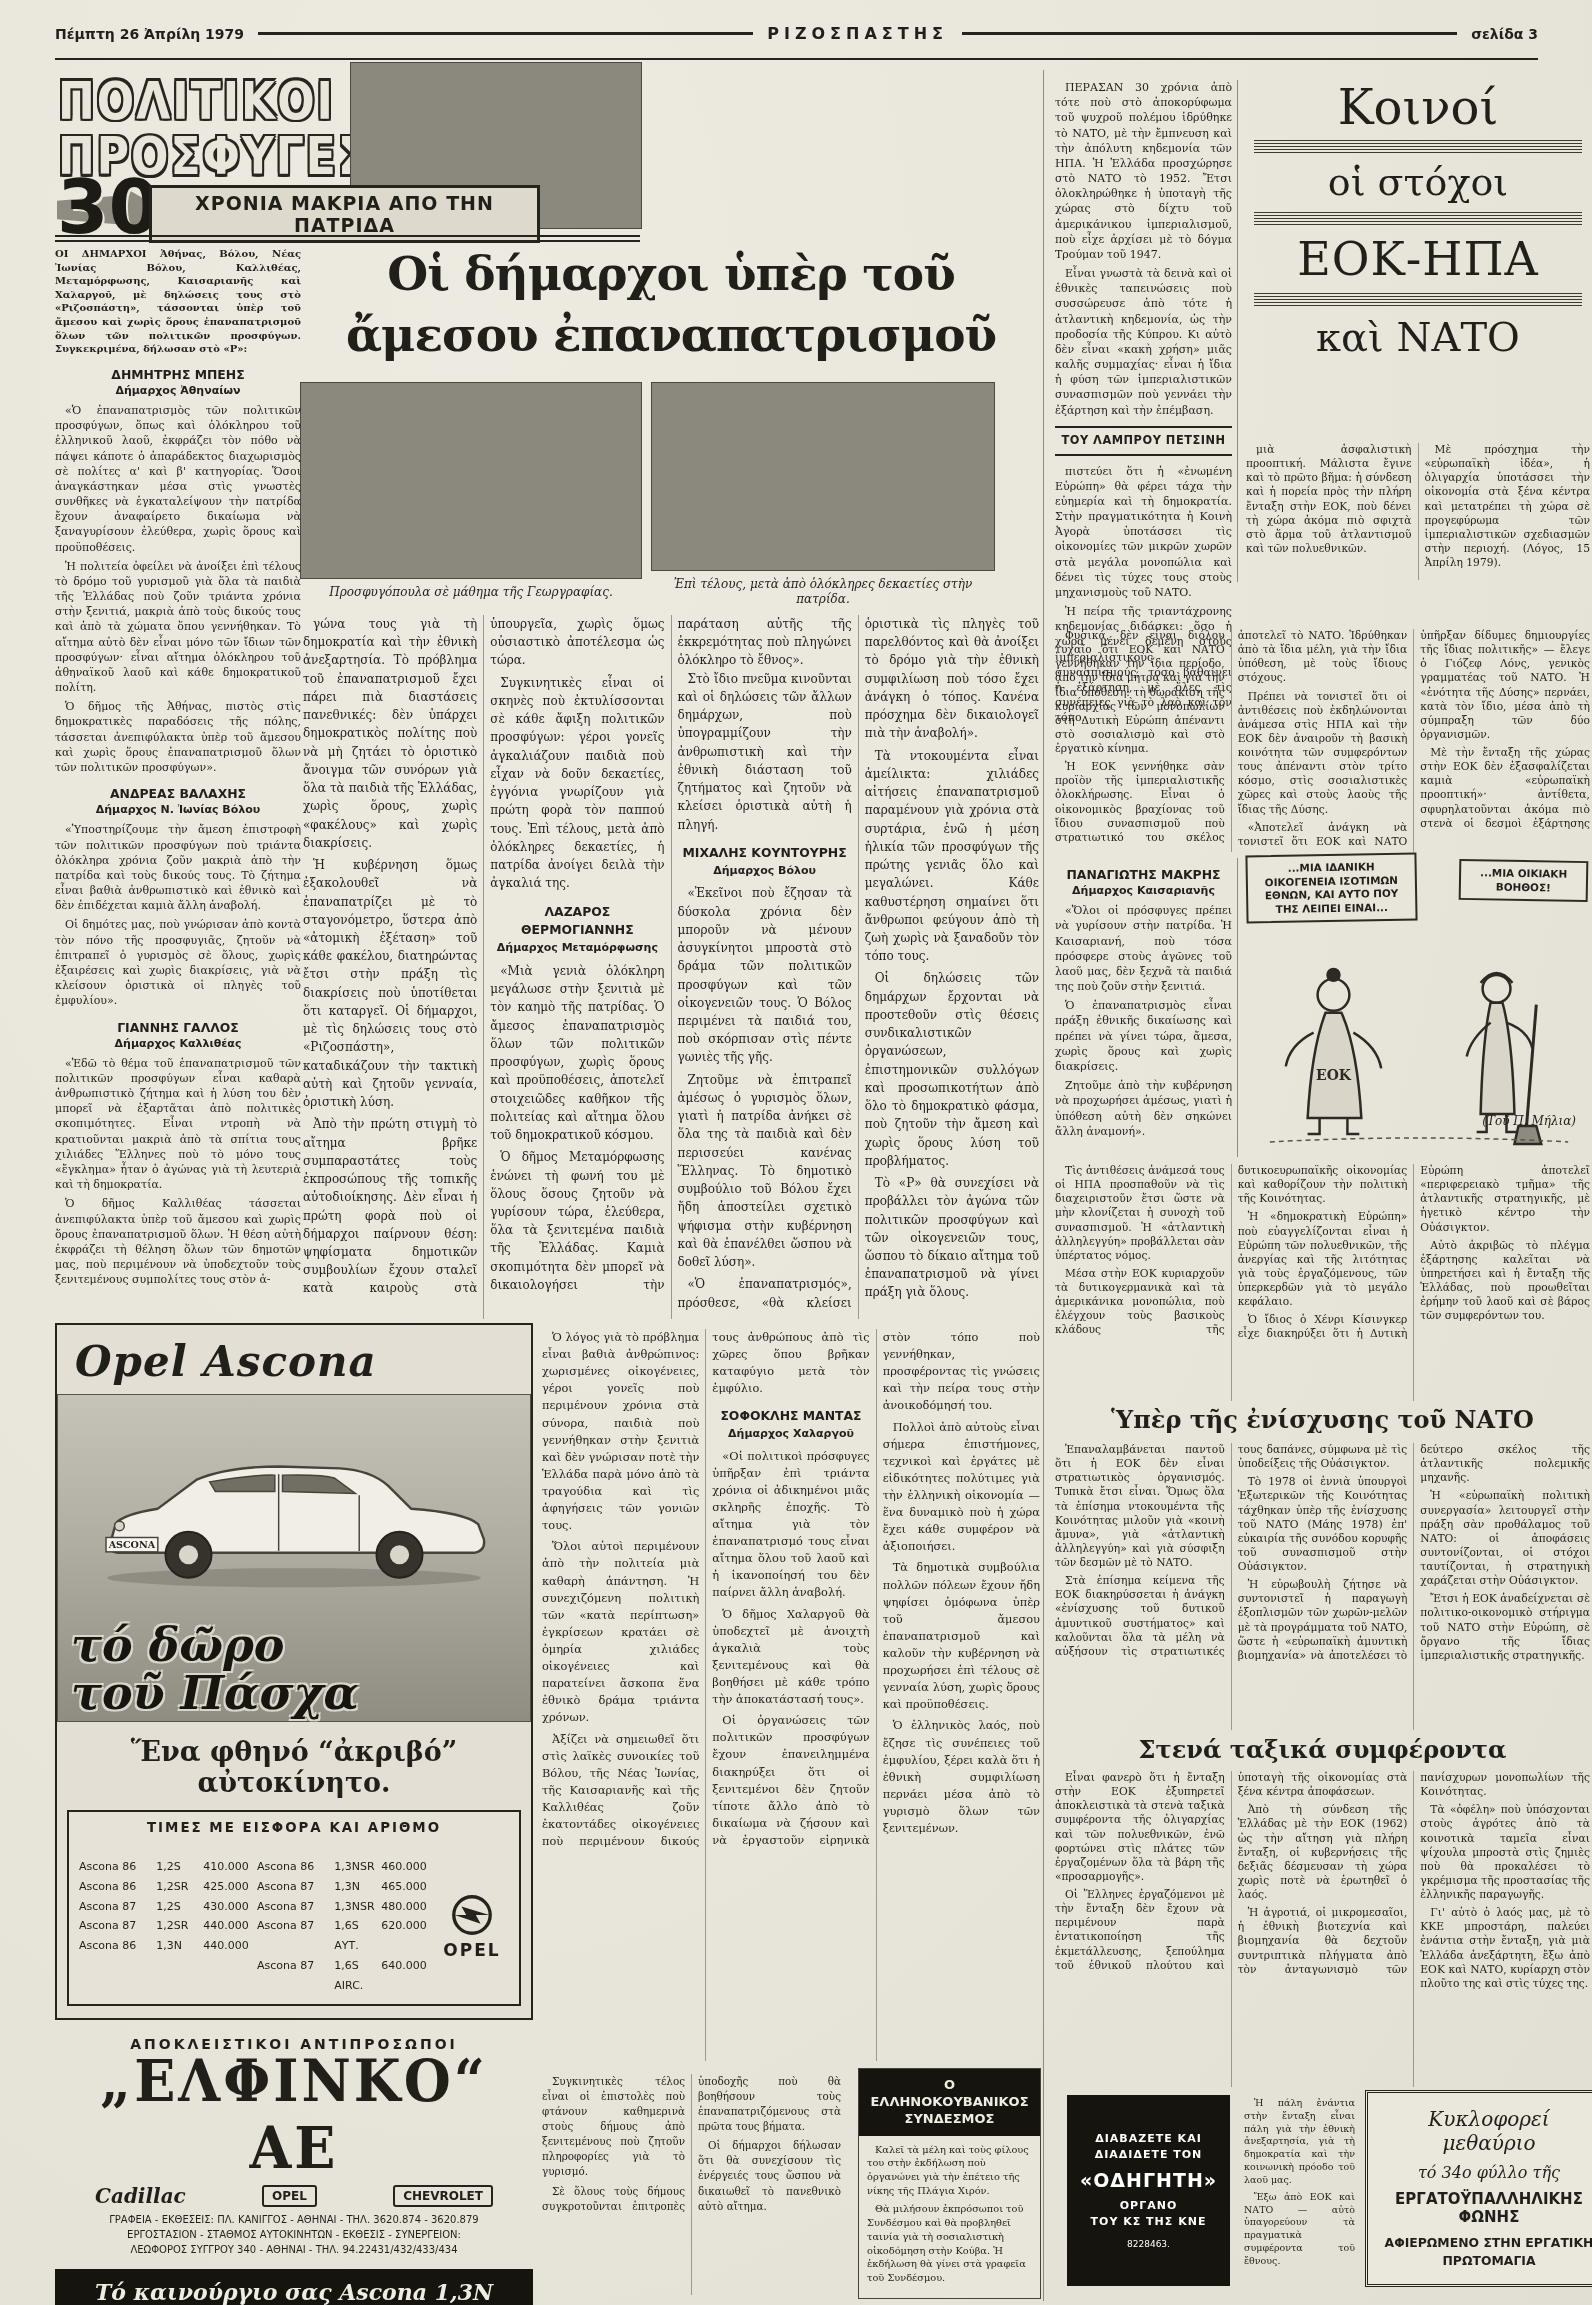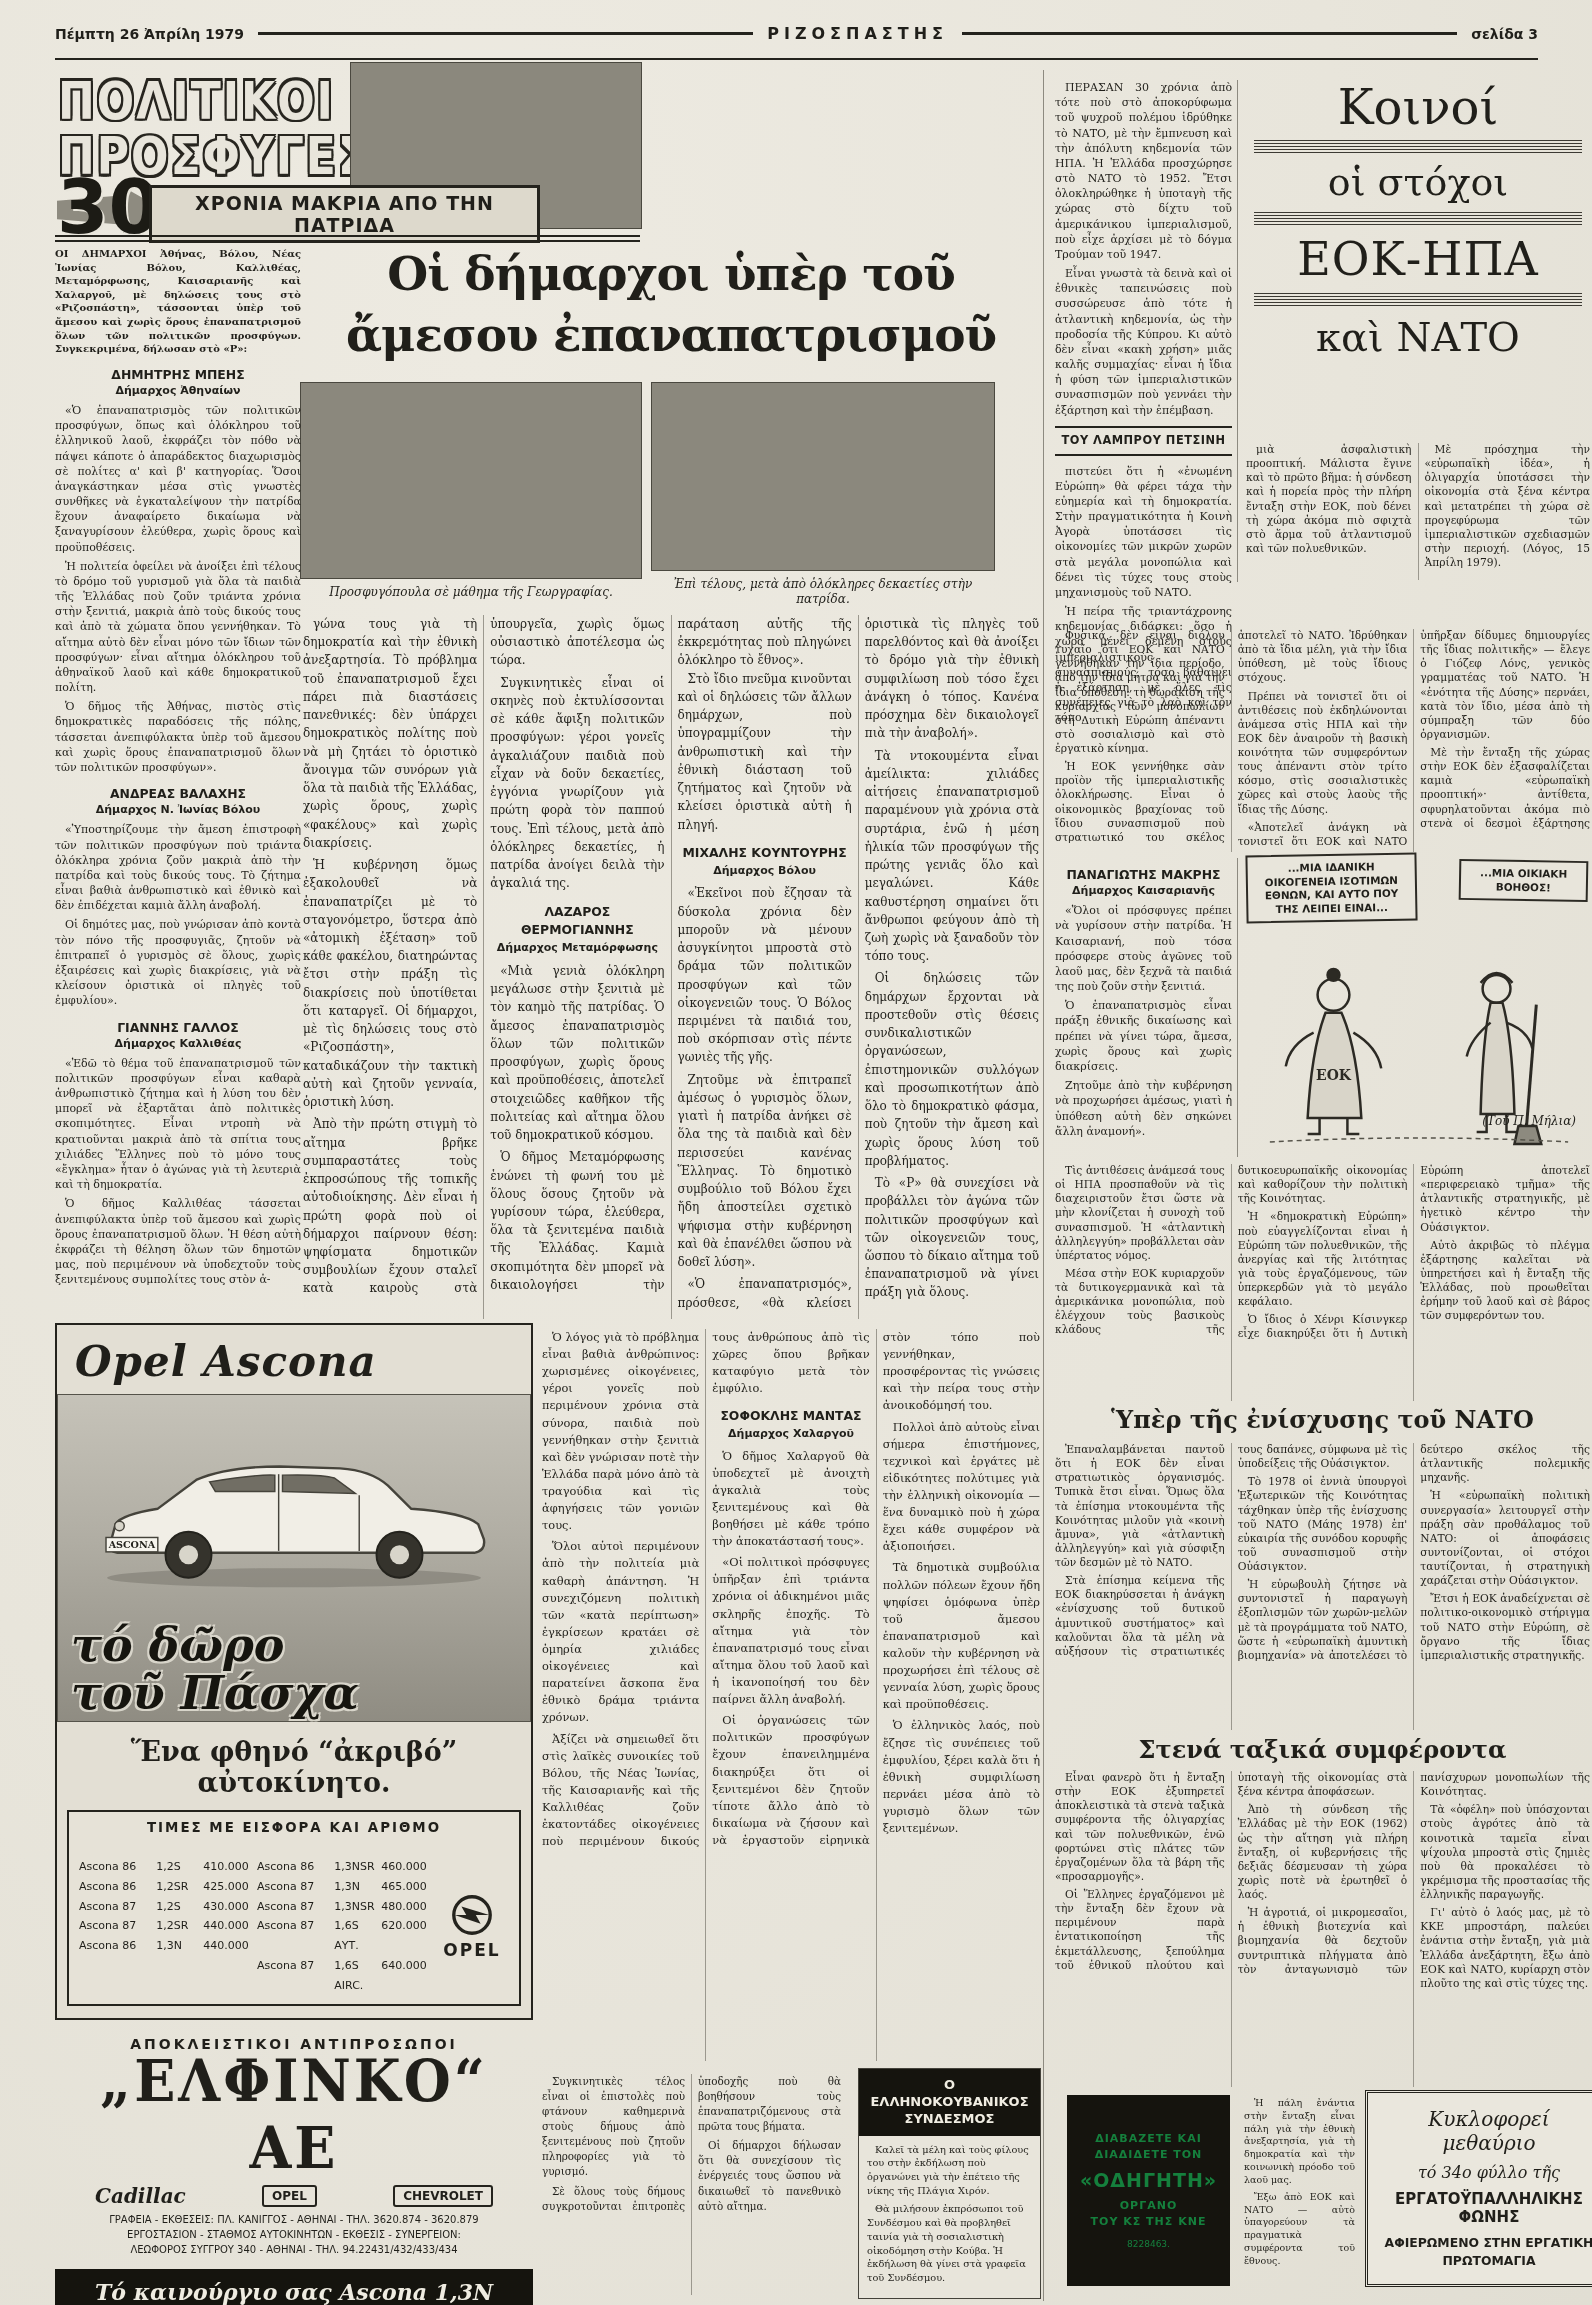--- a/index.html
+++ b/index.html
@@ -128,21 +128,21 @@
   .lg-box{font-family:"DejaVu Sans",sans-serif;font-weight:bold;font-size:12px;border:2px solid #24231d;padding:2px 8px;border-radius:3px}
   .addr{text-align:center;font-size:10px;line-height:1.5;font-family:"DejaVu Sans",sans-serif}
   .ad-bar{margin-top:12px;background:#15140e;color:#efece1;text-align:center;font-weight:bold;font-style:italic;font-size:22px;padding:10px 4px}
 
   
   .cuban{left:858px;top:2068px;width:183px;height:231px;border:1px solid #44423a;background:#e8e5db}
   .cu-head{background:#15140e;color:#f0ede2;text-align:center;font-family:"DejaVu Sans",sans-serif;font-weight:bold;
     font-size:13px;line-height:1.3;padding:8px 6px}
   .cu-body{padding:7px 8px;font-size:9.8px;line-height:1.4}
   .cu-body p{margin:0 0 5px;text-indent:8px}
-  .odigitis{left:1067px;top:2095px;width:163px;height:191px;background:#15140e;color:#15803d;text-align:center;
+  .odigitis{left:1067px;top:2095px;width:163px;height:191px;background:#15140e;color:#ffffff;text-align:center;
     font-family:"DejaVu Sans",sans-serif;padding:12px 8px;display:flex;flex-direction:column;justify-content:center;gap:3px}
   .od-small{font-weight:bold;font-size:11px;letter-spacing:1px}
   .od-name{font-weight:bold;font-size:19px;letter-spacing:1px;margin:5px 0}
   .od-phone{font-size:9px;margin-top:8px}
   .ergatiki{left:1365px;top:2090px;width:248px;height:197px;border:3px double #24231d;text-align:center;
     padding:14px 12px;display:flex;flex-direction:column;gap:8px;justify-content:center;background:#eae7dd}
   .er1{font-size:20px;font-style:italic}
   .er2{font-size:16px;font-style:italic}
   .er3{font-weight:bold;font-size:15px;font-family:"DejaVu Sans",sans-serif}
   .er4{font-weight:bold;font-size:12.4px;font-family:"DejaVu Sans",sans-serif;line-height:1.45}
@@ -247,22 +247,22 @@
     <div>
         <p>Ὁ λόγος γιὰ τὸ πρόβλημα εἶναι βαθιὰ ἀνθρώπινος: χωρισμένες οἰκογένειες, γέροι γονεῖς ποὺ περιμένουν χρόνια στὰ σύνορα, παιδιὰ ποὺ γεννήθηκαν στὴν ξενιτιὰ καὶ δὲν γνώρισαν ποτὲ τὴν Ἑλλάδα παρὰ μόνο ἀπὸ τὰ τραγούδια καὶ τὶς ἀφηγήσεις τῶν γονιῶν τους.</p>
         <p>Ὅλοι αὐτοὶ περιμένουν ἀπὸ τὴν πολιτεία μιὰ καθαρὴ ἀπάντηση. Ἡ συνεχιζόμενη πολιτικὴ τῶν «κατὰ περίπτωση» ἐγκρίσεων κρατάει σὲ ὁμηρία χιλιάδες οἰκογένειες καὶ παρατείνει ἄσκοπα ἕνα ἐθνικὸ δράμα τριάντα χρόνων.</p>
         <p>Ἀξίζει νὰ σημειωθεῖ ὅτι στὶς λαϊκὲς συνοικίες τοῦ Βόλου, τῆς Νέας Ἰωνίας, τῆς Καισαριανῆς καὶ τῆς Καλλιθέας ζοῦν ἑκατοντάδες οἰκογένειες ποὺ περιμένουν δικούς τους ἀνθρώπους ἀπὸ τὶς χῶρες ὅπου βρῆκαν καταφύγιο μετὰ τὸν ἐμφύλιο.</p>
       </div>
     <div class="sig">
       <div class="nm">ΣΟΦΟΚΛΗΣ ΜΑΝΤΑΣ</div>
       <div class="tt">Δήμαρχος Χαλαργοῦ</div>
     </div>
     <div>
+        <p>«Οἱ πολιτικοὶ πρόσφυγες ὑπῆρξαν ἐπὶ τριάντα χρόνια οἱ ἀδικημένοι μιᾶς σκληρῆς ἐποχῆς. Τὸ αἴτημα γιὰ τὸν ἐπαναπατρισμό τους εἶναι αἴτημα ὅλου τοῦ λαοῦ καὶ ἡ ἱκανοποίησή του δὲν παίρνει ἄλλη ἀναβολή.</p>
         <p>Ὁ δῆμος Χαλαργοῦ θὰ ὑποδεχτεῖ μὲ ἀνοιχτὴ ἀγκαλιὰ τοὺς ξενιτεμένους καὶ θὰ βοηθήσει μὲ κάθε τρόπο τὴν ἀποκατάστασή τους».</p>
-        <p>«Οἱ πολιτικοὶ πρόσφυγες ὑπῆρξαν ἐπὶ τριάντα χρόνια οἱ ἀδικημένοι μιᾶς σκληρῆς ἐποχῆς. Τὸ αἴτημα γιὰ τὸν ἐπαναπατρισμό τους εἶναι αἴτημα ὅλου τοῦ λαοῦ καὶ ἡ ἱκανοποίησή του δὲν παίρνει ἄλλη ἀναβολή.</p>
       </div>
     <div>
         <p>Οἱ ὀργανώσεις τῶν πολιτικῶν προσφύγων ἔχουν ἐπανειλημμένα διακηρύξει ὅτι οἱ ξενιτεμένοι δὲν ζητοῦν τίποτε ἄλλο ἀπὸ τὸ δικαίωμα νὰ ζήσουν καὶ νὰ ἐργαστοῦν εἰρηνικὰ στὸν τόπο ποὺ γεννήθηκαν, προσφέροντας τὶς γνώσεις καὶ τὴν πείρα τους στὴν ἀνοικοδόμησή του.</p>
         <p>Πολλοὶ ἀπὸ αὐτοὺς εἶναι σήμερα ἐπιστήμονες, τεχνικοὶ καὶ ἐργάτες μὲ εἰδικότητες πολύτιμες γιὰ τὴν ἑλληνικὴ οἰκονομία — ἕνα δυναμικὸ ποὺ ἡ χώρα ἔχει κάθε συμφέρον νὰ ἀξιοποιήσει.</p>
         <p>Τὰ δημοτικὰ συμβούλια πολλῶν πόλεων ἔχουν ἤδη ψηφίσει ὁμόφωνα ὑπὲρ τοῦ ἄμεσου ἐπαναπατρισμοῦ καὶ καλοῦν τὴν κυβέρνηση νὰ προχωρήσει ἐπὶ τέλους σὲ γενναία λύση, χωρὶς ὅρους καὶ προϋποθέσεις.</p>
         <p>Ὁ ἑλληνικὸς λαός, ποὺ ἔζησε τὶς συνέπειες τοῦ ἐμφυλίου, ξέρει καλὰ ὅτι ἡ ἐθνικὴ συμφιλίωση περνάει μέσα ἀπὸ τὸ γυρισμὸ ὅλων τῶν ξενιτεμένων.</p>
       </div>
   </div>
   <div class="abs mid-bottom t c2">
       <p>Συγκινητικὲς τέλος εἶναι οἱ ἐπιστολὲς ποὺ φτάνουν καθημερινὰ στοὺς δήμους ἀπὸ ξενιτεμένους ποὺ ζητοῦν πληροφορίες γιὰ τὸ γυρισμό.</p>

